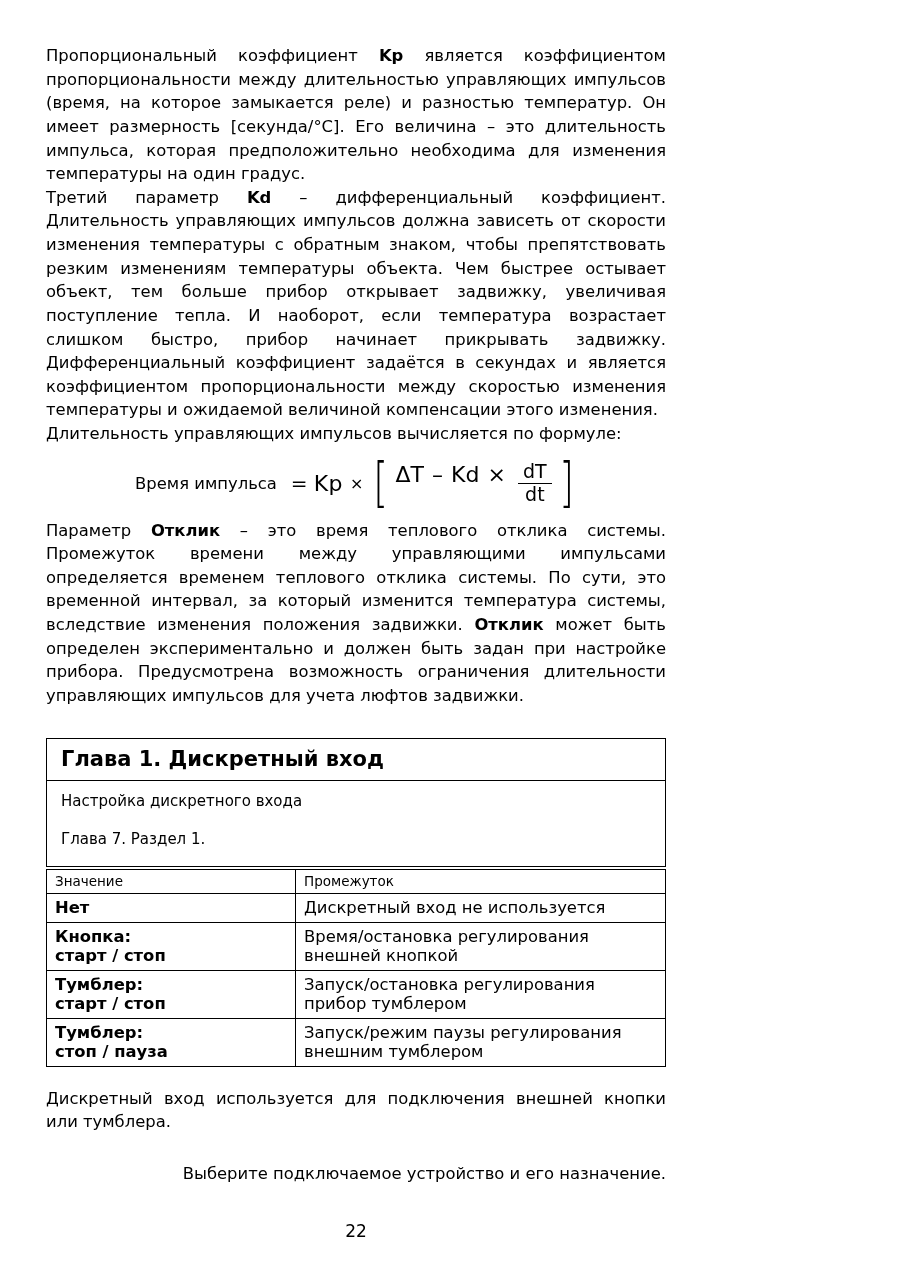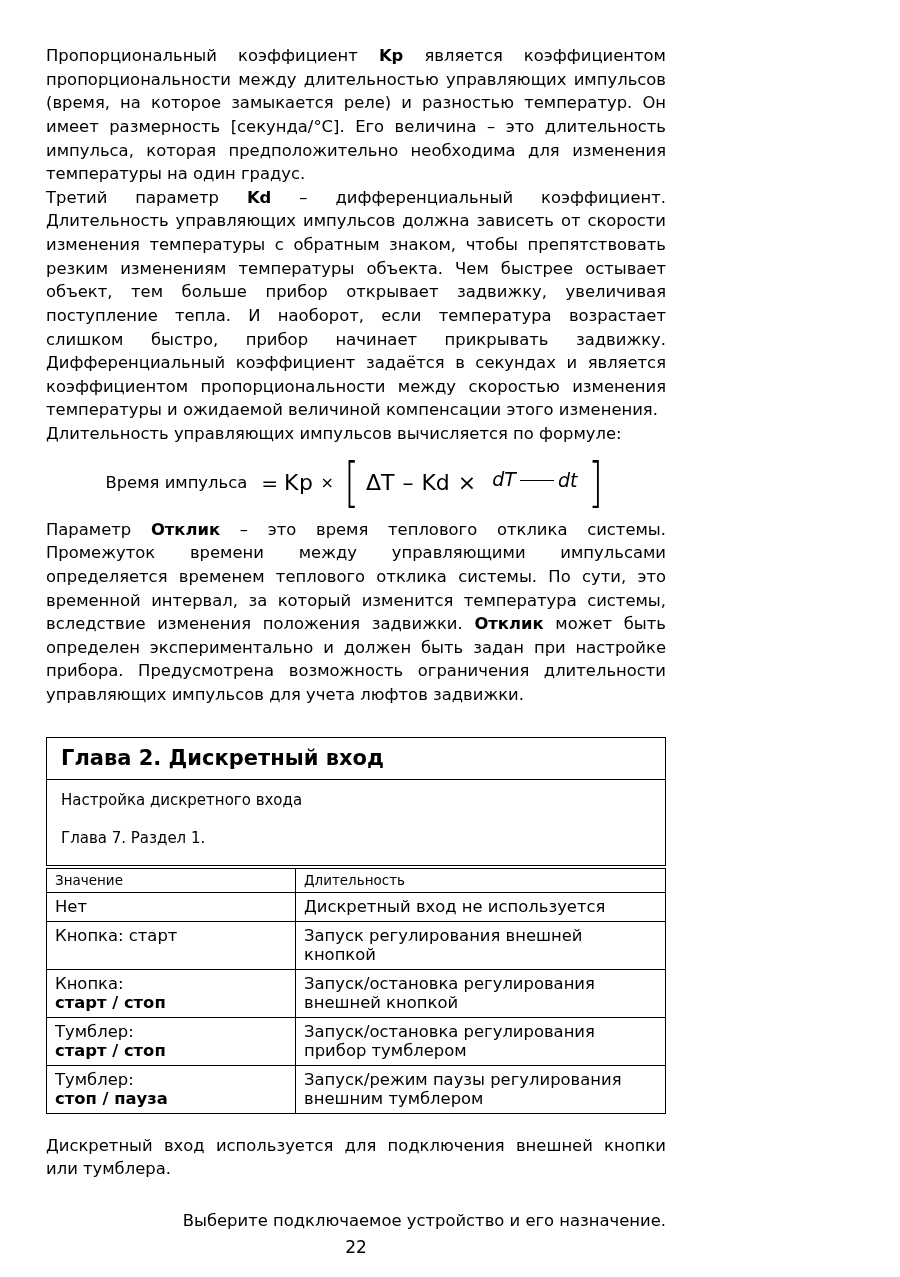--- a/index.html
+++ b/index.html
@@ -62,25 +62,25 @@
   }
   .inner {
     display: flex;
     align-items: flex-start;
     font-size: 22px;
     padding: 0 4px;
   }
   .inner .op { margin: 0 8px; }
   .frac {
     display: inline-flex;
+    flex-direction: column;
     align-items: center;
     font-size: 19px;
     line-height: 1.05;
     margin-left: 4px;
-    font-style: italic;
   }
   .frac .num { padding: 0 4px 1px 4px; }
   .frac .bar {
     width: 100%;
     min-width: 34px;
     border-top: 1.6px solid #000;
     height: 0;
   }
   .frac .den { padding: 1px 4px 0 4px; }
 
@@ -112,36 +112,36 @@
     border: 1.4px solid #000;
     padding: 4px 8px 5px 8px;
     vertical-align: top;
     font-size: 16.4px;
   }
   table.vtable td.col1 { width: 232px; }
   table.vtable tr.head td {
     font-size: 13.5px;
     padding: 3px 8px 4px 8px;
   }
-  td.col1 .val { font-weight: normal; }
+  td.col1 .val { font-weight: bold; }
   td.col1 .val2 { font-weight: bold; }
 
   .after-table {
     margin-top: 20px;
   }
   .closing {
     margin-top: 30px;
     font-size: 16.4px;
     text-align: right;
   }
   .page-number {
     position: absolute;
     left: 0;
     right: 0;
-    bottom: 20px;
+    bottom: 36px;
     text-align: center;
     font-size: 17px;
   }
 </style>
 </head>
 <body>
 
 <div class="page">
 
   <div class="body-text">
@@ -175,51 +175,45 @@
       <span class="bracket">]</span>
     </div>
   </div>
 
   <div class="body-text">
     <p>
       <span>Параметр </span><span class="b">Отклик</span><span> –  это время теплового отклика системы. Промежуток времени между управляющими импульсами определяется временем теплового отклика системы. По сути, это временной интервал, за который изменится температура системы, вследствие изменения положения задвижки. </span><span class="b">Отклик</span><span> может быть определен экспериментально и должен быть задан при настройке прибора. Предусмотрена возможность ограничения длительности управляющих импульсов для учета люфтов задвижки.</span>
     </p>
   </div>
 
-  <div class="chapter-box">Глава 2. Дискретный вход</div>
+  <div class="chapter-box">Глава 1. Дискретный вход</div>
 
   <div class="section-box">
     <div class="line1">Настройка дискретного входа</div>
     <div>Глава 7. Раздел 1.</div>
   </div>
 
   <table class="vtable">
     <tbody>
         <tr class="head">
       <td class="col1">Значение</td>
-      <td>Длительность</td>
+      <td>Промежуток</td>
     </tr>
     <tr>
       <td class="col1">
         <div class="val">Нет</div>
       </td>
       <td>Дискретный вход не используется</td>
-    </tr>
-    <tr>
-      <td class="col1">
-        <div class="val">Кнопка: старт</div>
-      </td>
-      <td>Запуск регулирования внешней кнопкой</td>
     </tr>
     <tr>
       <td class="col1">
         <div class="val">Кнопка:</div>
         <div class="val2">старт / стоп</div>
       </td>
-      <td>Запуск/остановка регулирования внешней кнопкой</td>
+      <td>Время/остановка регулирования внешней кнопкой</td>
     </tr>
     <tr>
       <td class="col1">
         <div class="val">Тумблер:</div>
         <div class="val2">старт / стоп</div>
       </td>
       <td>Запуск/остановка регулирования прибор тумблером</td>
     </tr>
     <tr>
       <td class="col1">

